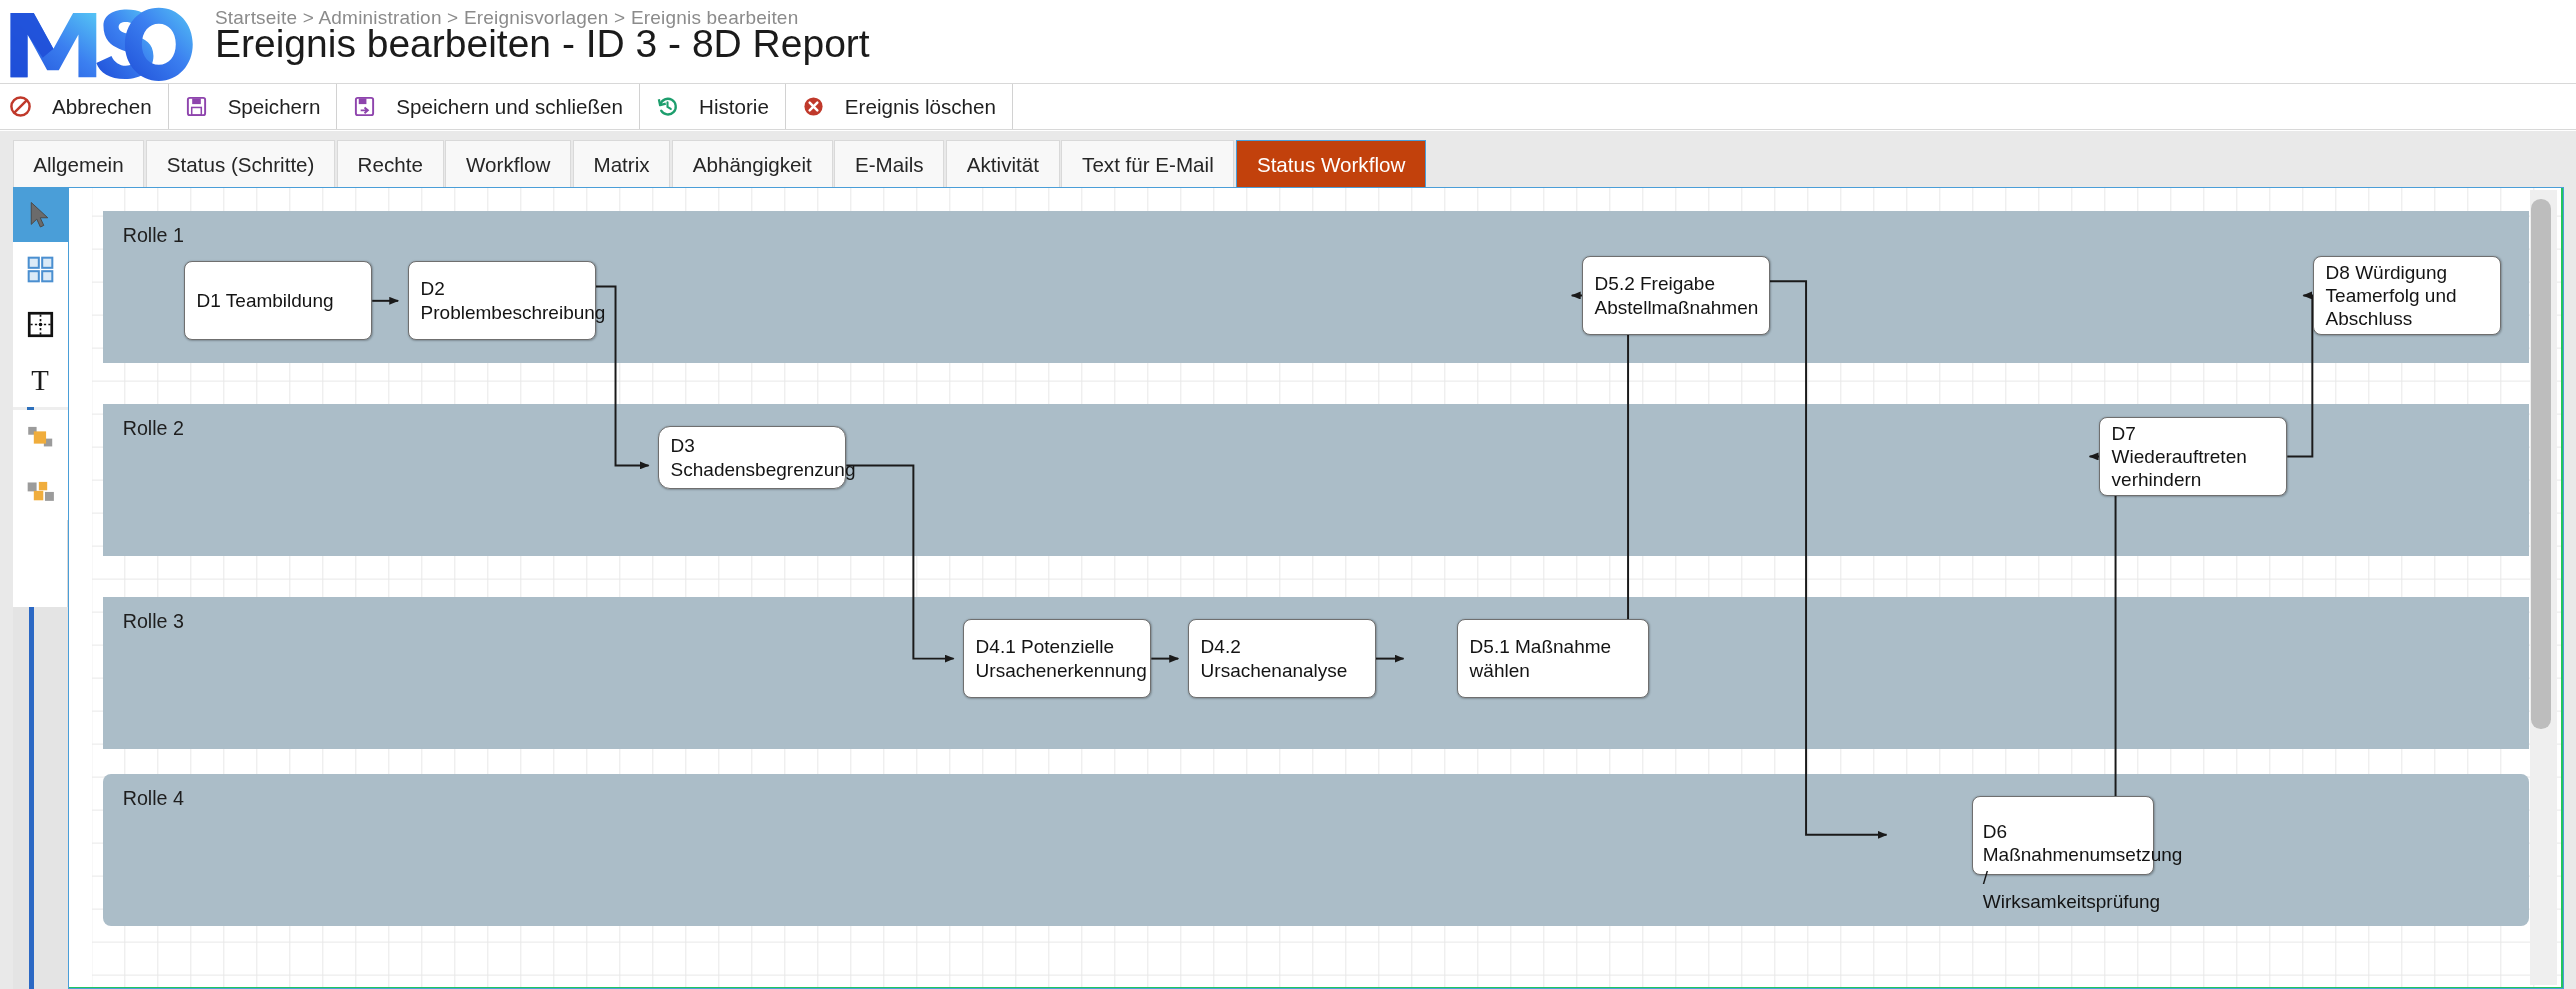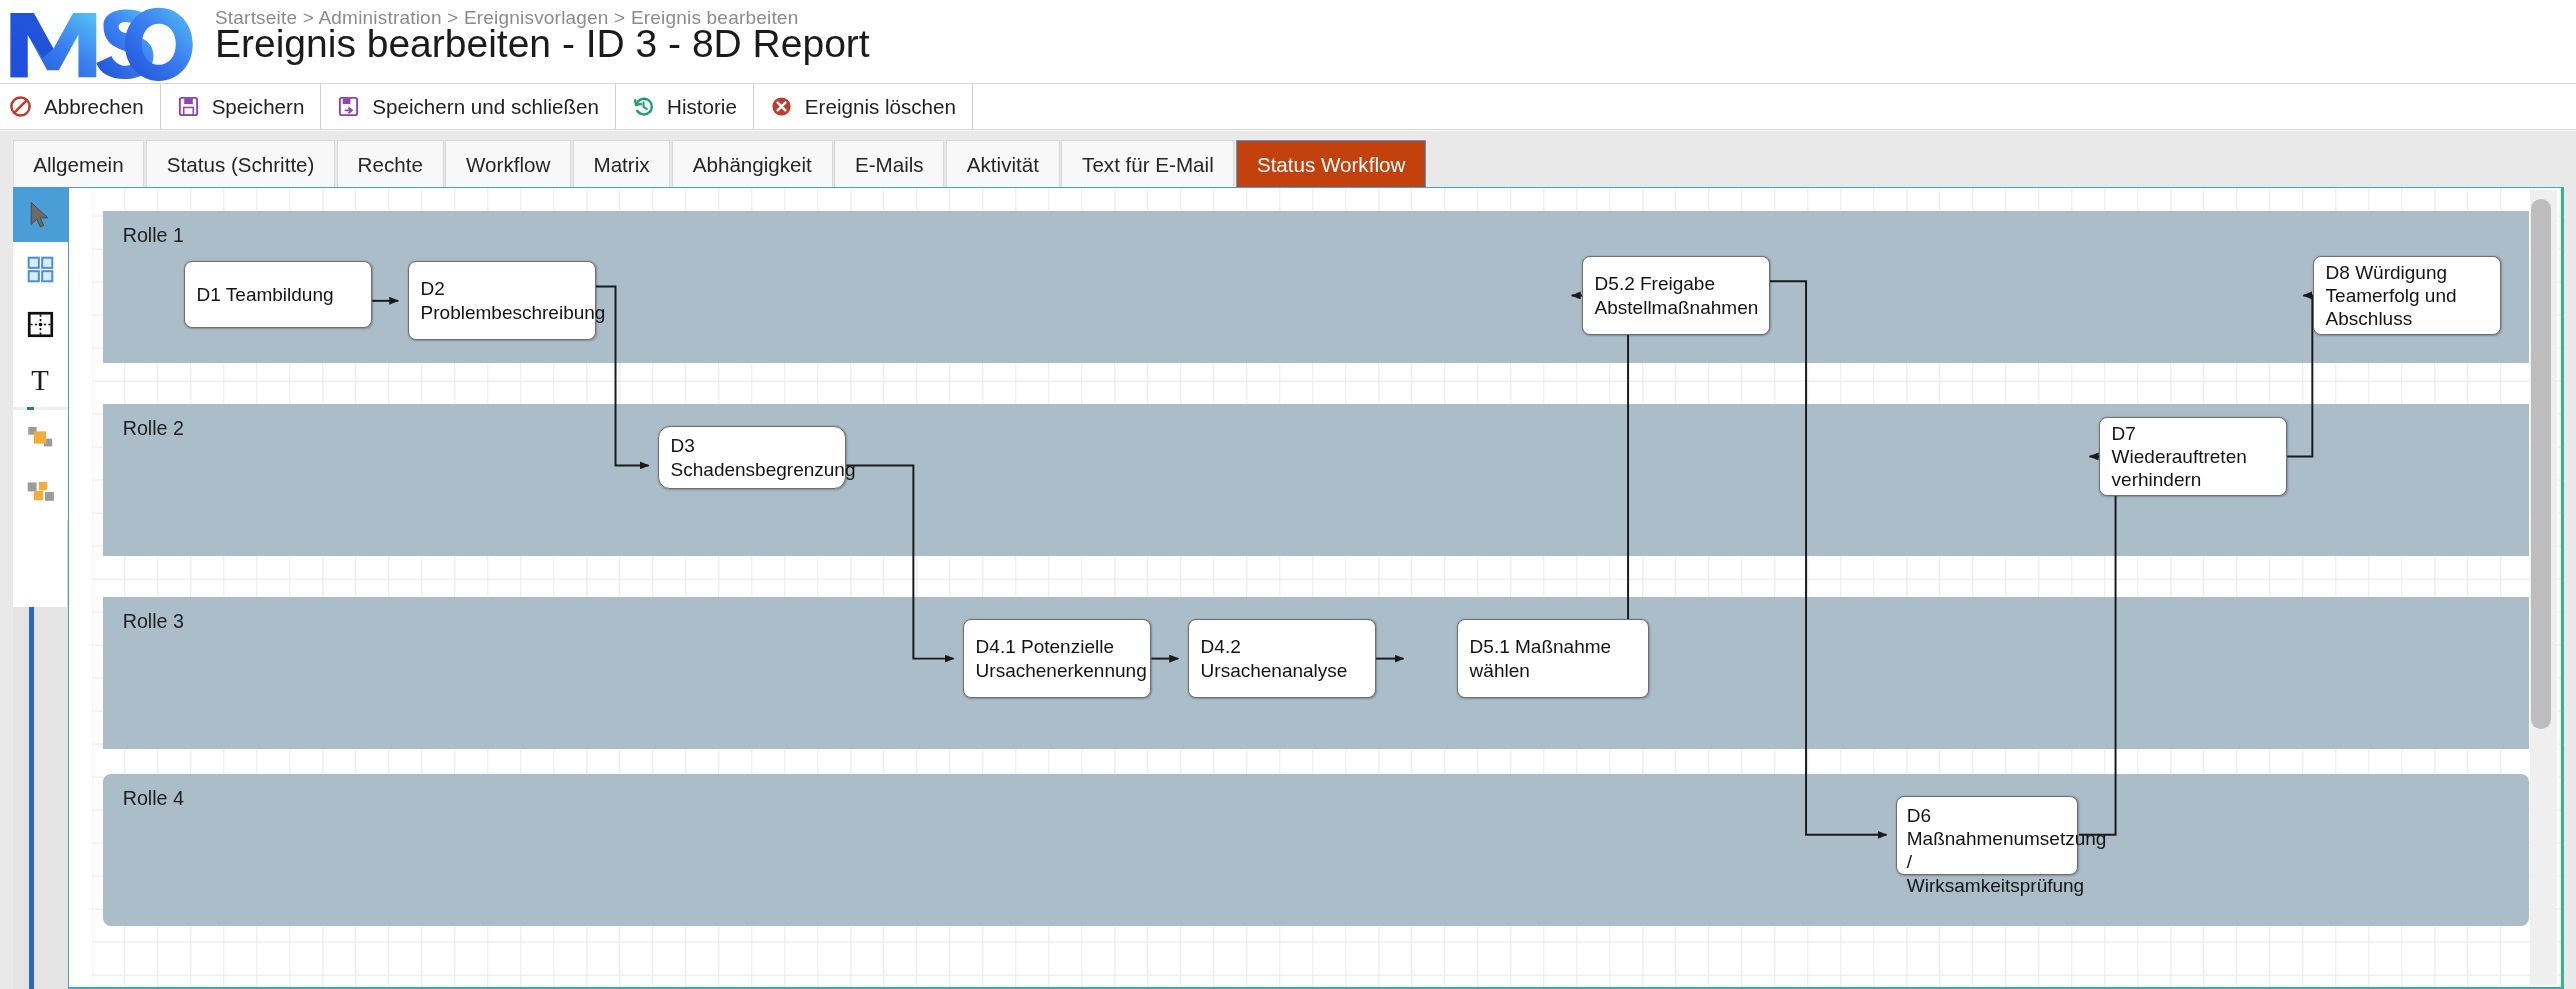--- a/index.html
+++ b/index.html
@@ -32,21 +32,21 @@
 
   
   #toolbar {
     position: absolute; left: 0; top: 83px; width: 2576px; height: 47px;
     background: #ffffff;
     border-top: 0.9px solid #d8d8d8;
     border-bottom: 0.9px solid #d8d8d8;
     display: flex; align-items: stretch;
   }
   .tb-btn {
-    display: flex; align-items: center; gap: 12px;
+    display: flex; align-items: center; gap: 20px;
     padding: 0 16px;
     border-right: 0.9px solid #d2d2d2;
     font-size: 20.6px; color: #1f1f1f;
     cursor: pointer; white-space: nowrap;
     background: transparent;
   }
   .tb-btn:first-child { padding-left: 9px; }
   .tb-ico { width: 23px; height: 23px; flex: 0 0 23px; display: block; }
 
   
@@ -364,21 +364,21 @@
           <path d="M1713,526 L1743,526 L1743,120 L1680,120"></path>
 
           <path d="M1901,104 L1942,104 L1942,723 L2032,723"></path>
 
           <path d="M2247,723 L2288,723 L2288,300 L2259,300"></path>
 
           <path d="M2480,300 L2508,300 L2508,120 L2498,120"></path>
         </g>
       </svg>
 
-      <div class="node" style="left:115px; top:73px;  width:188px; height:67px;">
+      <div class="node" style="left:115px; top:73px;  width:188px; height:79px;">
         <span>D1 Teambildung</span>
       </div>
 
       <div class="node" style="left:339px; top:73px;  width:188px; height:79px;">
         <span>D2
 Problembeschreibung</span>
       </div>
 
       <div class="node" style="left:1513px; top:68px; width:188px; height:79px;">
         <span>D5.2 Freigabe
@@ -409,21 +409,21 @@
       <div class="node" style="left:1119px; top:431px; width:188px; height:79px;">
         <span>D4.2
 Ursachenanalyse</span>
       </div>
 
       <div class="node" style="left:1344px; top:431px; width:192px; height:79px;margin-left:44px;">
         <span>D5.1 Maßnahme
 wählen</span>
       </div>
 
-      <div class="node overflow" style="left:1827px; top:608px; width:182px; height:79px; align-items:flex-start; padding-top:7px;">
+      <div class="node overflow" style="left:1903px; top:608px; width:182px; height:79px; align-items:flex-start; padding-top:23px;">
         <span>D6
 Maßnahmenumsetzung
 /
 Wirksamkeitsprüfung</span>
       </div>
 
       <div id="vscroll-track">
         <div id="vscroll-thumb"></div>
       </div>
 

